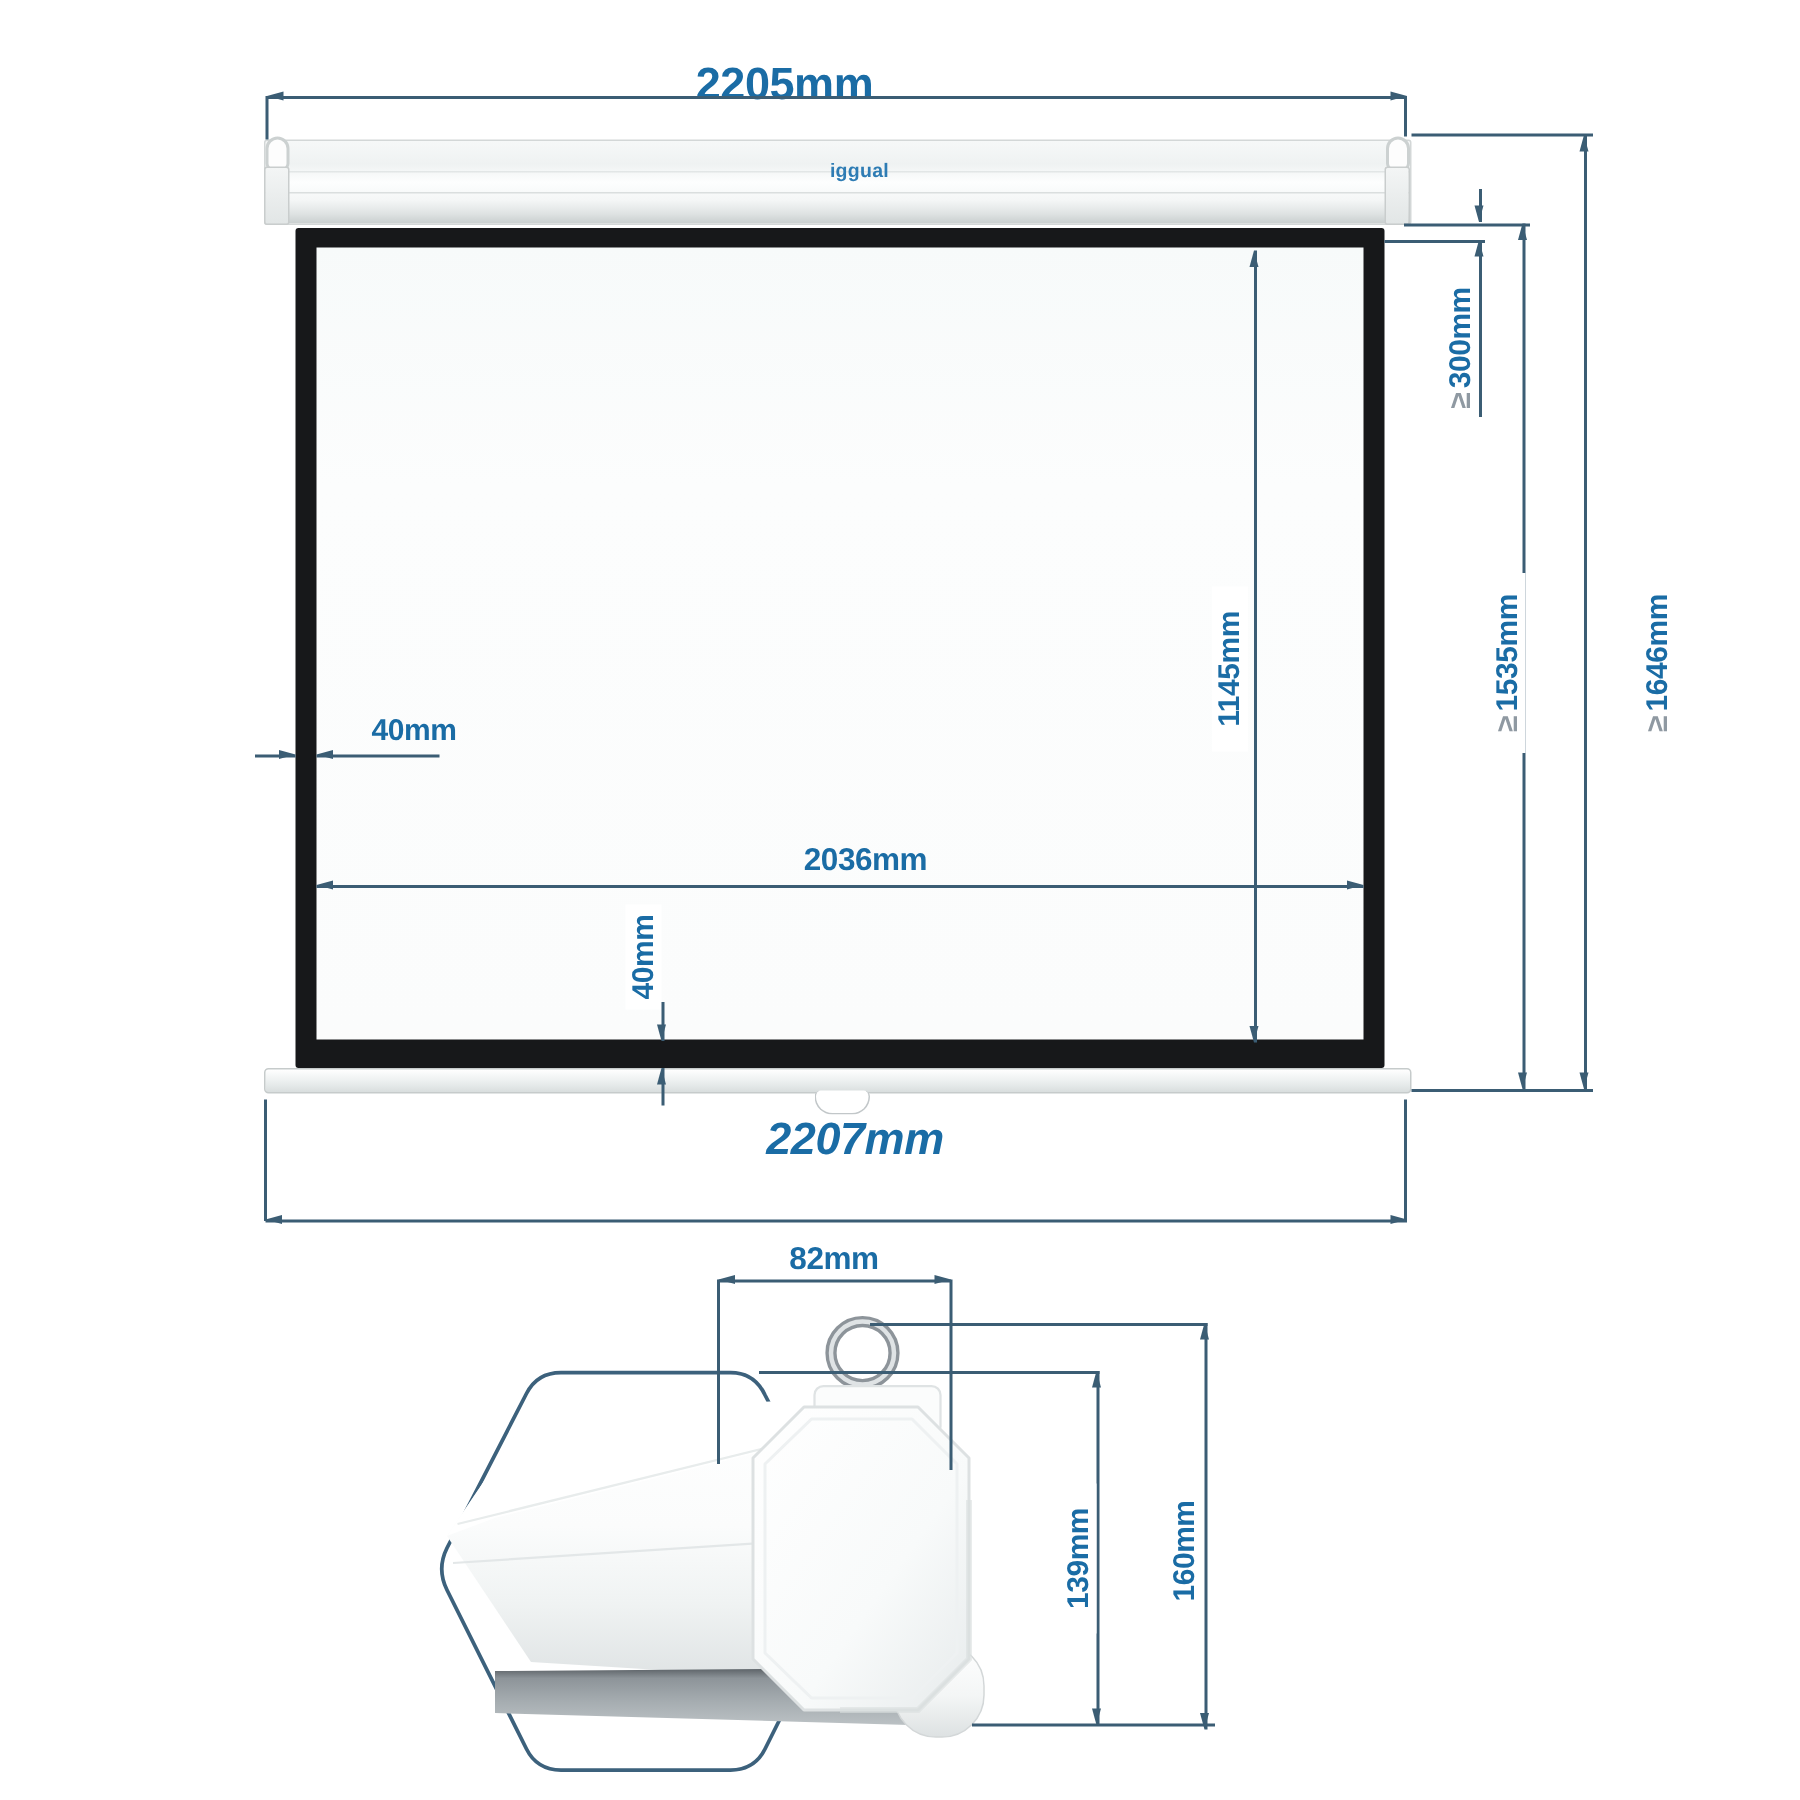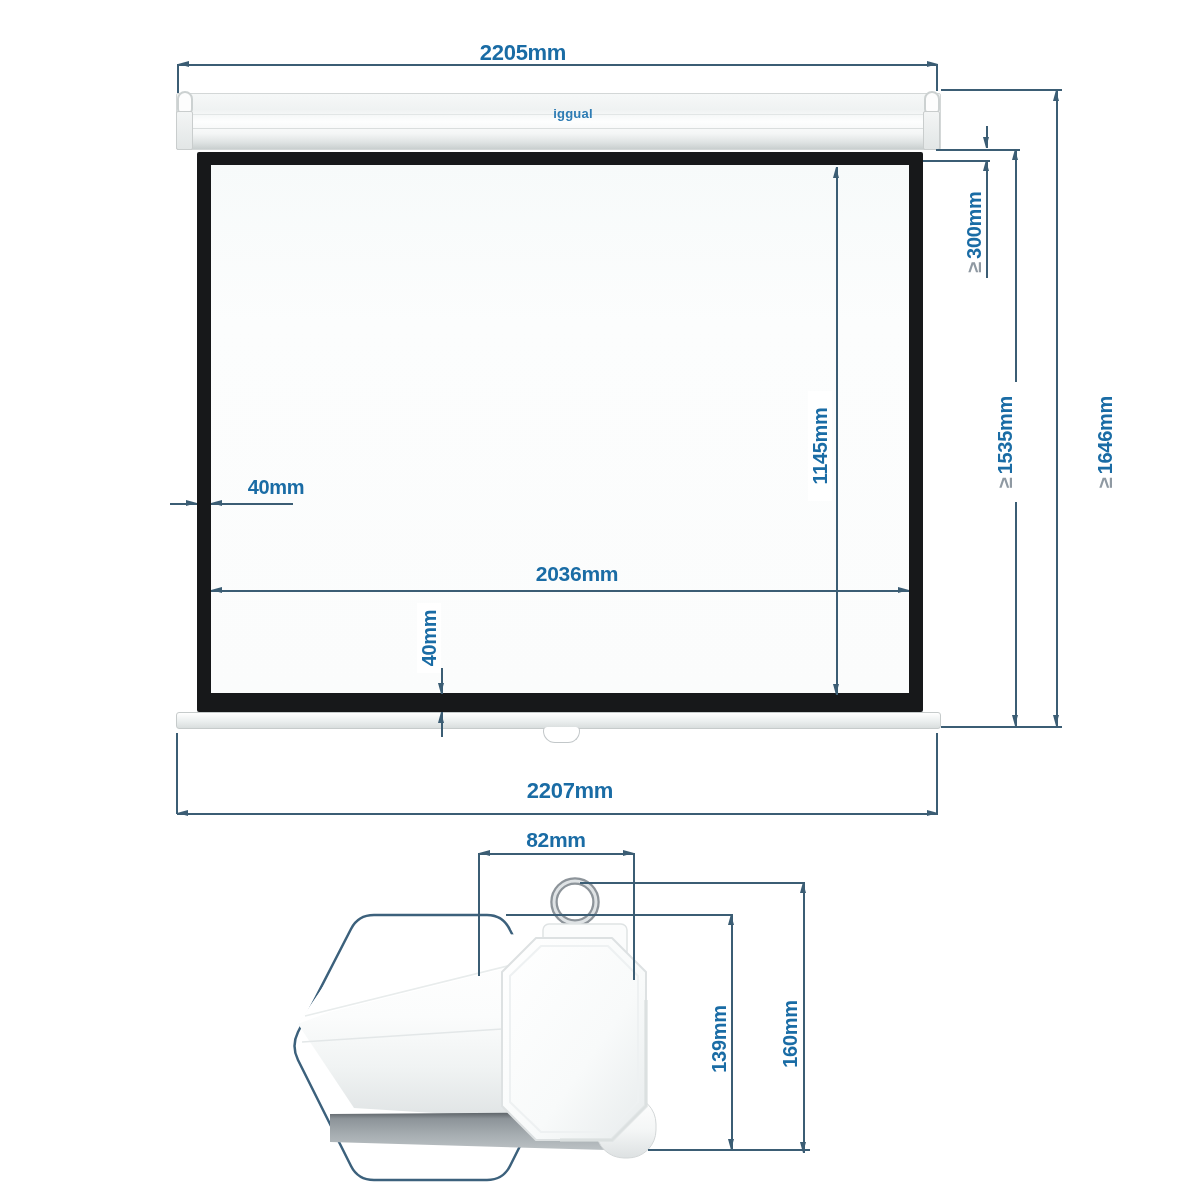--- a/index.html
+++ b/index.html
@@ -8,21 +8,21 @@
   
   .hl{position:absolute;height:1.5px;background:#3b5d74;}
   .vl{position:absolute;width:1.5px;background:#3b5d74;}
   .ar{position:absolute;width:0;height:0;border-style:solid;}
   .ar.l{border-width:3.5px 11px 3.5px 0;border-color:transparent #3b5d74 transparent transparent;}
   .ar.r{border-width:3.5px 0 3.5px 11px;border-color:transparent transparent transparent #3b5d74;}
   .ar.u{border-width:0 3.5px 11px 3.5px;border-color:transparent transparent #3b5d74 transparent;}
   .ar.d{border-width:11px 3.5px 0 3.5px;border-color:#3b5d74 transparent transparent transparent;}
   .lbl{position:absolute;font-weight:bold;color:#1a6ca5;font-size:21px;text-align:center;
        white-space:nowrap;letter-spacing:-0.3px;}
-  .lbl.big{font-size:22px;}
+  .lbl.big{font-size:30px;}
   .vlbl{position:absolute;display:flex;align-items:center;justify-content:center;
         transform:rotate(-90deg);background:#ffffff;font-weight:bold;color:#1a6ca5;
         font-size:20px;white-space:nowrap;letter-spacing:-0.3px;}
   .geq{color:#8f99a2;margin-right:3px;font-weight:bold;}
   
   #housing{position:absolute;left:176px;top:93px;width:765px;height:57px;
      background:linear-gradient(#f6f8f8 0%,#eff2f2 28%,#fdfefe 50%,#f4f6f6 72%,#dfe3e3 88%,#c9cfcf 100%);
      border:1px solid #d3d7d7;box-sizing:border-box;border-radius:2px;}
   #housing .hline1{position:absolute;left:0;top:20px;width:100%;height:1px;background:#e2e6e6;}
   #housing .hline2{position:absolute;left:0;top:34px;width:100%;height:1px;background:#dadede;}
@@ -120,21 +120,21 @@
   <div class="ar r" style="left:186px;top:500px;"></div>
 
   <div class="vlbl" style="left:394px;top:626px;width:70px;height:24px;font-size:20px;">40mm</div>
   <div class="vl" style="left:441px;top:668px;height:26px;"></div>
   <div class="ar d" style="left:438px;top:683px;"></div>
   <div class="vl" style="left:441px;top:712px;height:25px;"></div>
   <div class="ar u" style="left:438px;top:712px;"></div>
 
   <div class="vl" style="left:176px;top:733px;height:81px;"></div>
   <div class="vl" style="left:936px;top:733px;height:81px;"></div>
-  <div class="lbl big" style="left:480px;top:778px;width:180px;">2207mm</div>
+  <div class="lbl big" style="left:480px;top:743px;width:180px;font-style:italic;">2207mm</div>
   <div class="hl" style="left:177px;top:813px;width:761px;"></div>
   <div class="ar l" style="left:177px;top:810px;"></div>
   <div class="ar r" style="left:927px;top:810px;"></div>
 
   <svg id="sideview" width="1200" height="1200" viewBox="0 0 1200 1200">
     <defs>
       <linearGradient id="gBody" x1="0" y1="0" x2="0" y2="1">
         <stop offset="0" stop-color="#ffffff"></stop>
           <stop offset="0.45" stop-color="#fbfcfc"></stop>
         <stop offset="0.72" stop-color="#f0f3f3"></stop>

